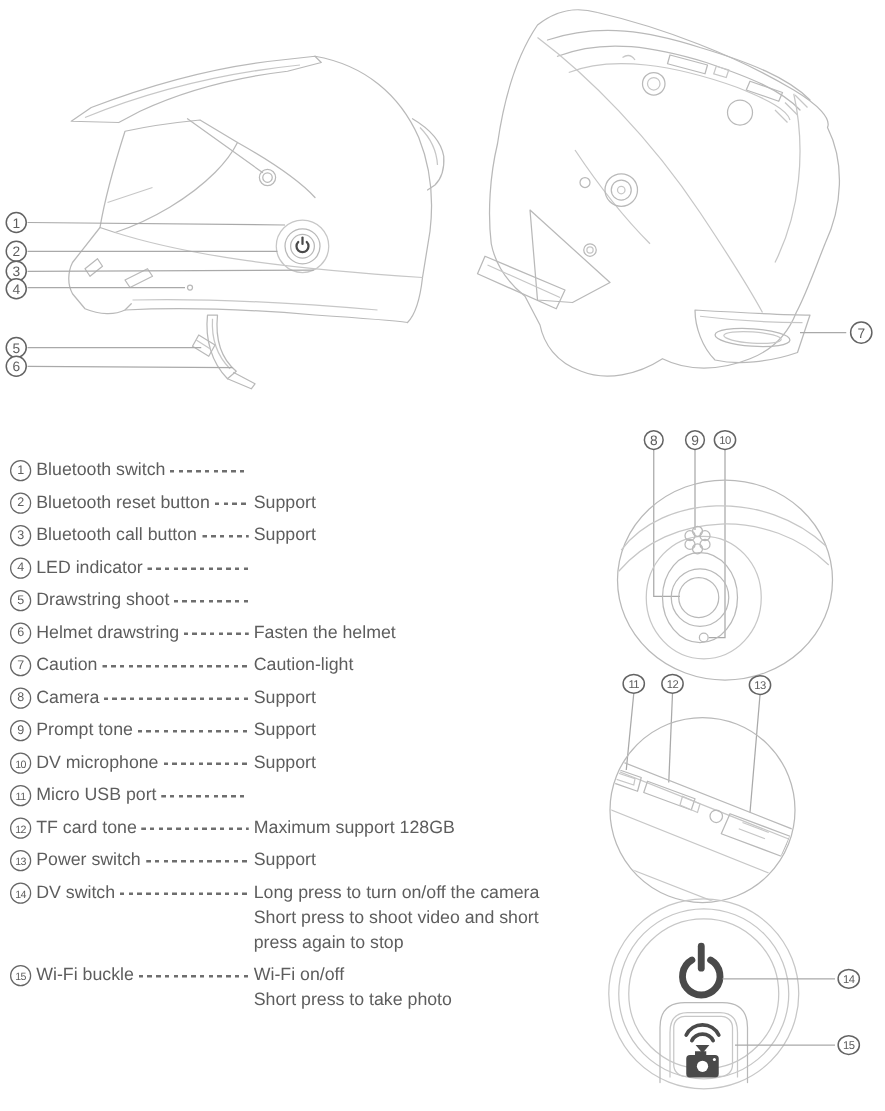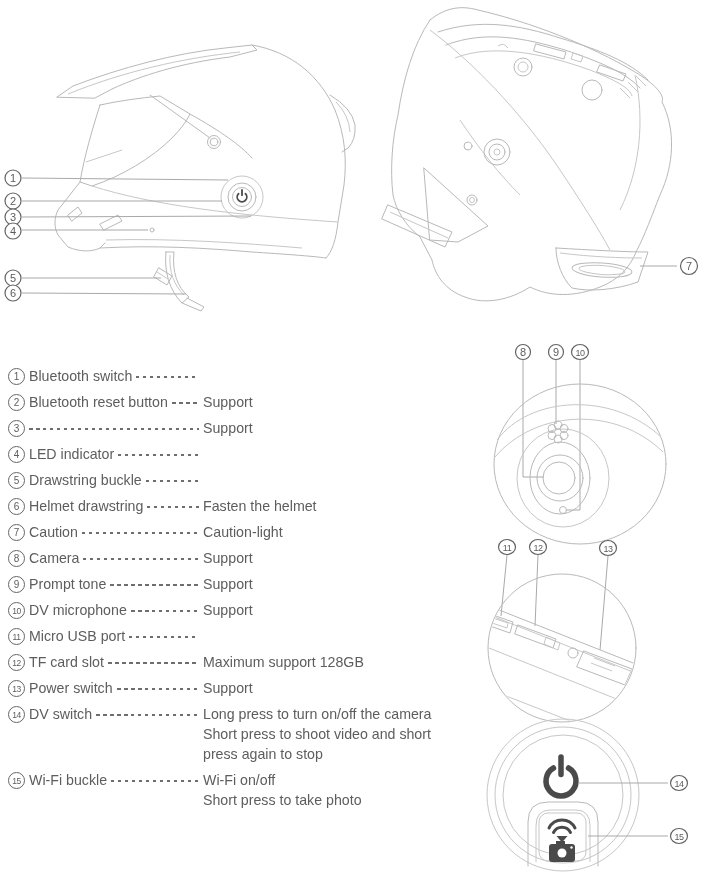--- a/index.html
+++ b/index.html
@@ -280,37 +280,38 @@
           <span class="badge">2</span>
           <span class="term">Bluetooth reset button</span>
           <span class="leader"></span>
         </div>
       <div class="desc">Support</div>
     </div>
 
     <div class="row">
       <div class="lhs">
           <span class="badge">3</span>
+          <span class="term">Bluetooth call button</span>
           <span class="leader"></span>
         </div>
       <div class="desc">Support</div>
     </div>
 
     <div class="row">
       <div class="lhs">
           <span class="badge">4</span>
           <span class="term">LED indicator</span>
           <span class="leader"></span>
         </div>
     </div>
 
     <div class="row">
       <div class="lhs">
           <span class="badge">5</span>
-          <span class="term">Drawstring buckle</span>
+          <span class="term">Drawstring shoot</span>
           <span class="leader"></span>
         </div>
     </div>
 
     <div class="row">
       <div class="lhs">
           <span class="badge">6</span>
           <span class="term">Helmet drawstring</span>
           <span class="leader"></span>
         </div>
@@ -357,21 +358,21 @@
       <div class="lhs">
           <span class="badge two">11</span>
           <span class="term">Micro USB port</span>
           <span class="leader"></span>
         </div>
     </div>
 
     <div class="row">
       <div class="lhs">
           <span class="badge two">12</span>
-          <span class="term">TF card slot</span>
+          <span class="term">TF card tone</span>
           <span class="leader"></span>
         </div>
       <div class="desc">Maximum support 128GB</div>
     </div>
 
     <div class="row">
       <div class="lhs">
           <span class="badge two">13</span>
           <span class="term">Power switch</span>
           <span class="leader"></span>

